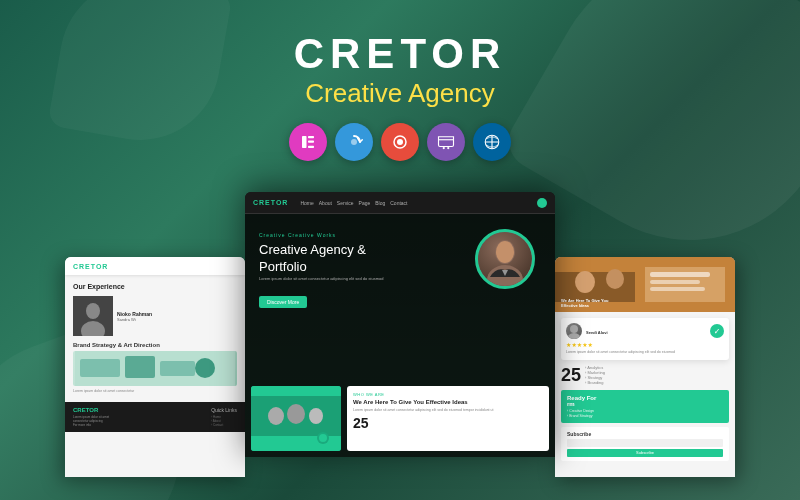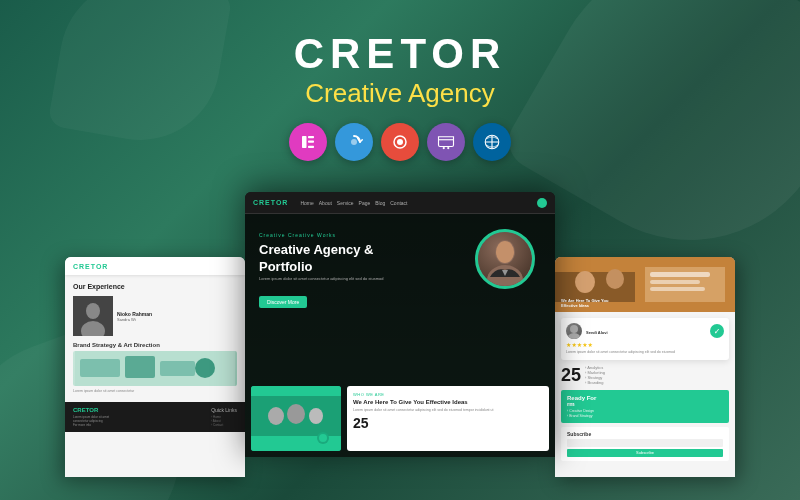--- a/index.html
+++ b/index.html
@@ -221,21 +221,21 @@
 
     .hero-small {
       font-size: 5px;
       color: #22c993;
       letter-spacing: 1px;
       margin-bottom: 4px;
     }
 
     .hero-title {
       font-size: 13px;
-      font-weight: bold;
+      font-weight: normal;
       color: #ffffff;
       line-height: 1.3;
     }
 
     .hero-desc {
       font-size: 4px;
       color: #aaa;
       line-height: 1.5;
       margin-bottom: 8px;
     }

